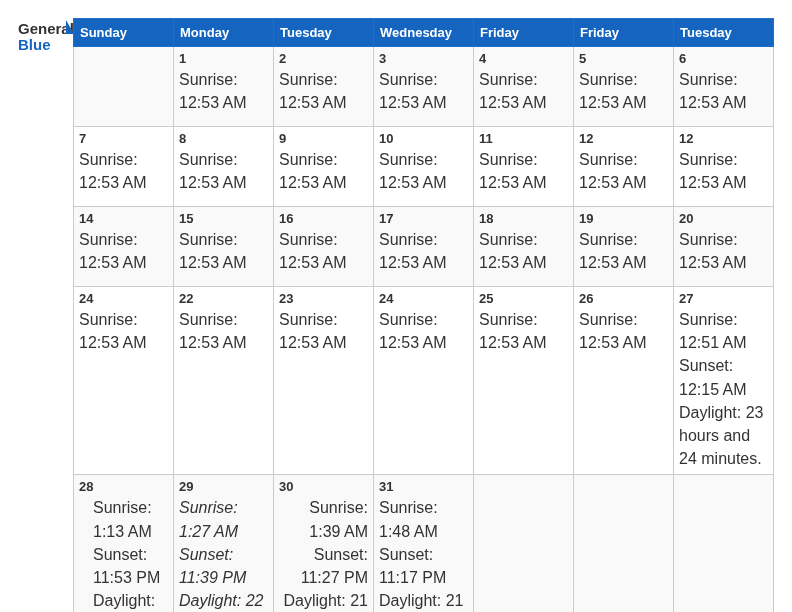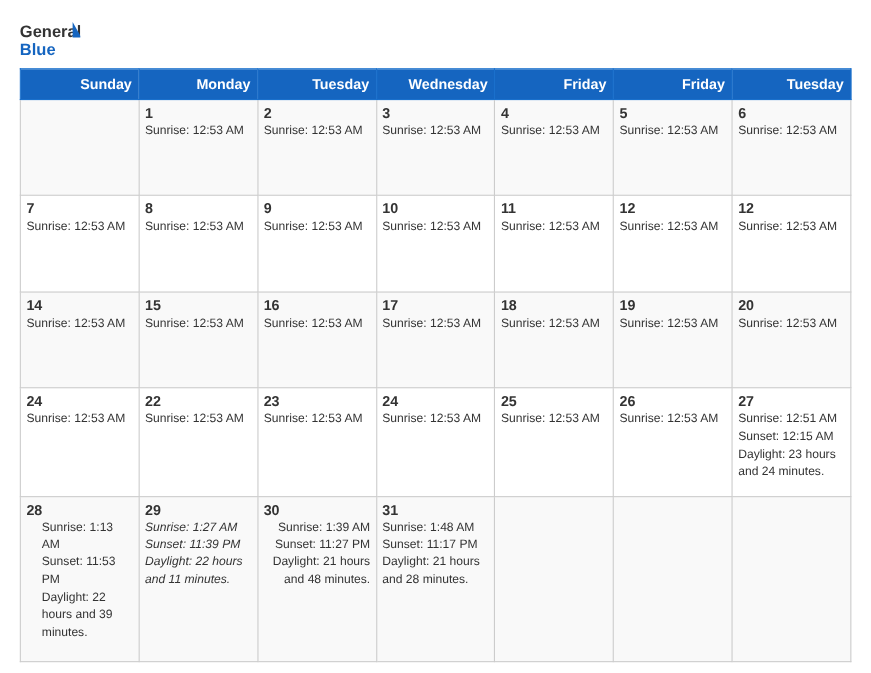--- a/index.html
+++ b/index.html
@@ -8,21 +8,21 @@
       background: #fff;
       width: 792px;
       height: 612px;
       overflow: hidden;
     }
     .page {
       width: 792px;
       height: 612px;
       padding: 18px 18px 10px 18px;
       display: flex;
-      flex-direction: column;
+      flex-direction: row;
     }
     .header {
       display: flex;
       justify-content: space-between;
       align-items: flex-start;
       margin-bottom: 6px;
     }
     .logo {
       display: flex;
       align-items: center;
@@ -48,41 +48,41 @@
       border-collapse: collapse;
       width: 100%;
       table-layout: fixed;
     }
     .calendar thead tr th {
       background-color: #1565c0;
       color: #fff;
       font-size: 13px;
       font-weight: bold;
       padding: 5px 6px;
-      text-align: right;
+      text-align: left;
       border: 1px solid #1a70cc;
       height: 28px;
     }
     .calendar tbody tr td {
       border: 1px solid #ccc;
       vertical-align: top;
       padding: 4px 5px;
       font-size: 11px;
       color: #333;
       height: 80px;
     }
     .cell-day {
       font-size: 13px;
       font-weight: bold;
       color: #333;
       display: block;
       margin-bottom: 2px;
     }
     .cell-info {
-      font-size: 11px;
+      font-size: 16px;
       color: #333;
       line-height: 1.45;
     }
     .empty-cell {
       background: #fff;
     }
     tbody tr:nth-child(odd) td {
       background-color: #f9f9f9;
     }
     tbody tr:nth-child(even) td {

